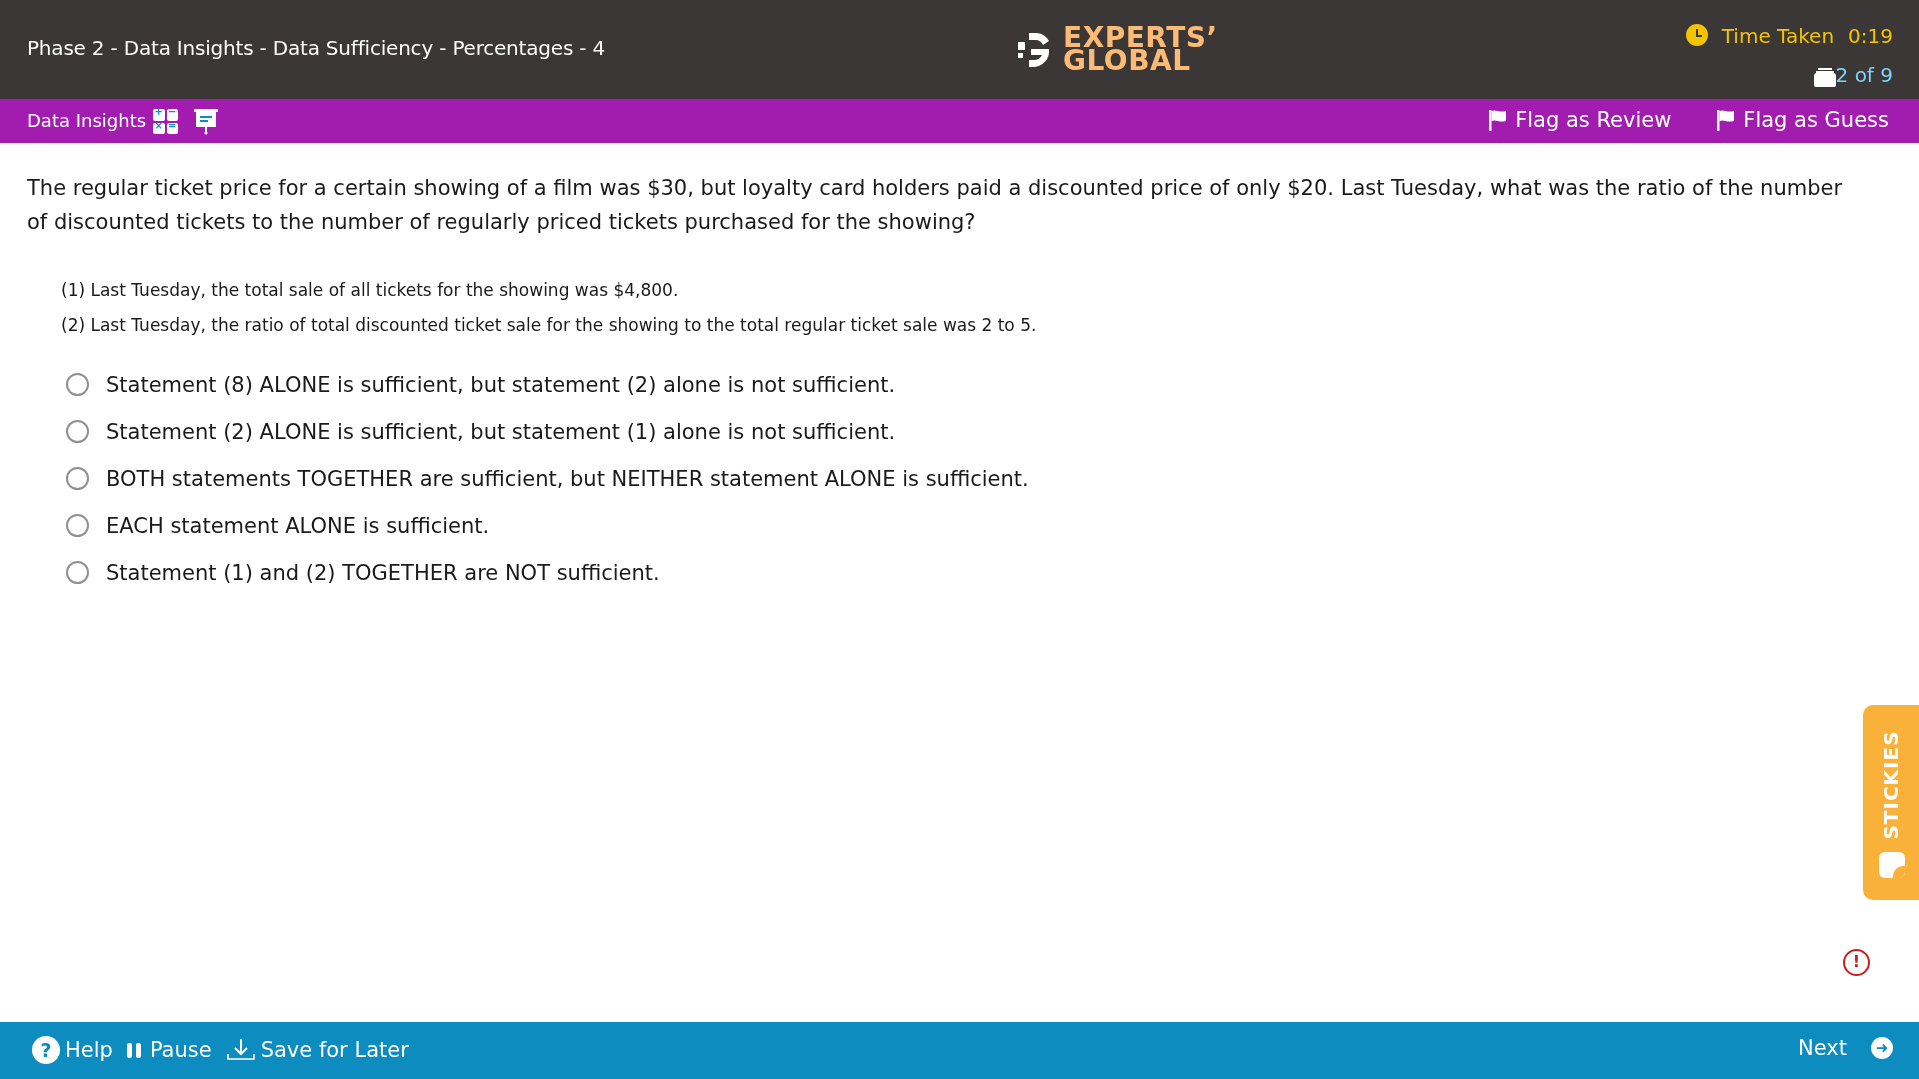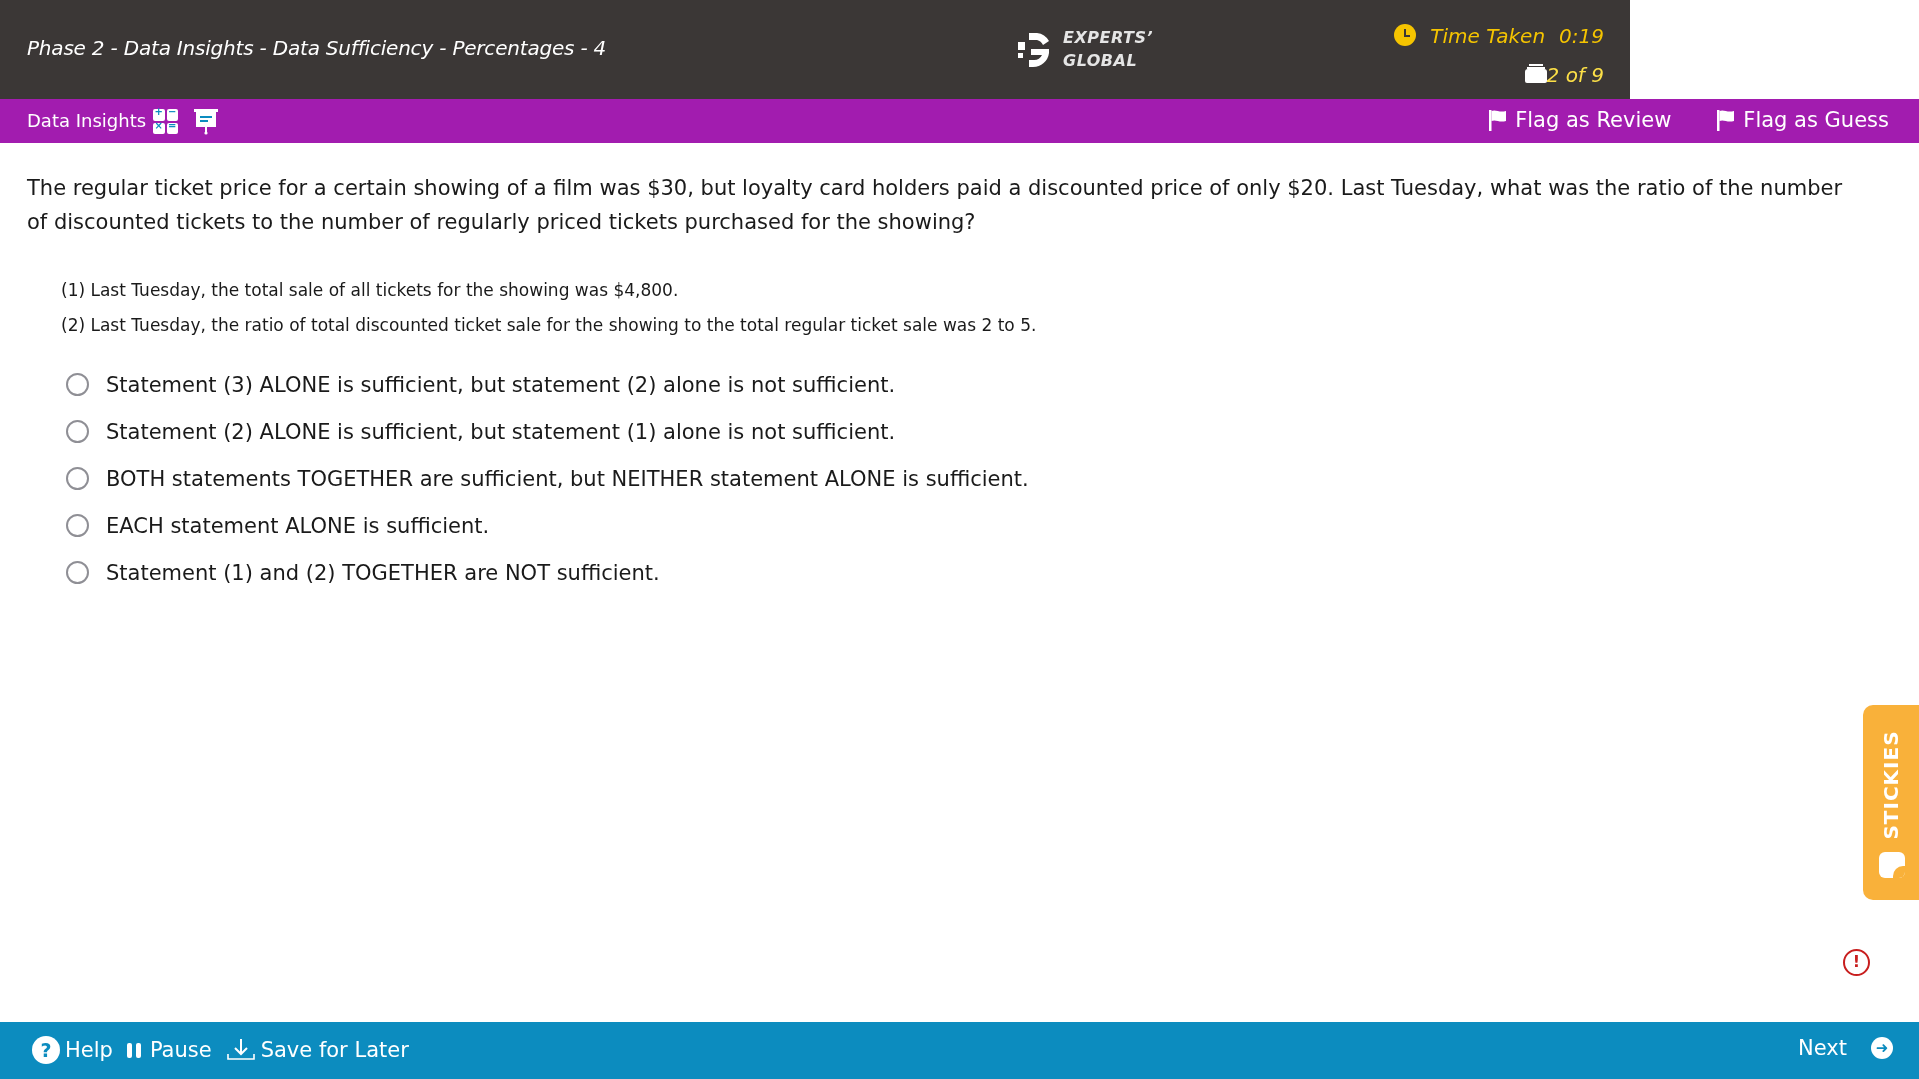--- a/index.html
+++ b/index.html
@@ -1,28 +1,28 @@
 <!DOCTYPE html>
 <html><head>
 <meta charset="utf-8">
 <style>
   * { box-sizing: border-box; margin: 0; padding: 0; }
   html, body { width: 1919px; height: 1079px; overflow: hidden; background: #ffffff; }
   body { font-family: "DejaVu Sans", "Liberation Sans", sans-serif; color: #1a1a1a; position: relative; }
 
-  .topbar { position: absolute; left: 0; top: 0; width: 1630px; height: 99px; background: #3b3736; color: #ffffff; font-style: italic; }
+  .topbar { position: absolute; left: 0; top: 0; width: 1919px; height: 99px; background: #3b3736; color: #ffffff; }
   .topbar .title { position: absolute; left: 27px; top: 36px; font-size: 20px; letter-spacing: -0.2px; }
   .logo { position: absolute; left: 1015px; top: 26px; display: flex; align-items: center; gap: 10px; }
   .logo svg { display: block; }
-  .logo .words { font-family: "DejaVu Sans", sans-serif; font-weight: bold; font-size: 16px; line-height: 23px; letter-spacing: 0.5px; color: #e5e5e5; }
+  .logo .words { font-family: "DejaVu Sans", sans-serif; font-weight: bold; font-size: 28px; line-height: 23px; letter-spacing: 0.5px; color: #fdba74; }
   .timer { position: absolute; right: 26px; top: 24px; display: flex; align-items: flex-start; gap: 14px; color: #f5c400; font-size: 20px; }
   .timer .clock { width: 22px; height: 22px; border-radius: 50%; background: #f5c400; position: relative; }
   .timer .clock::before { content: ""; position: absolute; left: 10px; top: 5px; width: 2px; height: 7px; background: #3b3736; }
   .timer .clock::after { content: ""; position: absolute; left: 10px; top: 11px; width: 6px; height: 2px; background: #3b3736; }
-  .counter { position: absolute; right: 26px; top: 63px; display: flex; align-items: flex-start; gap: 0; font-size: 20px; color: #fde047; }
+  .counter { position: absolute; right: 26px; top: 63px; display: flex; align-items: flex-end; gap: 0; font-size: 20px; color: #7dd3fc; }
   .counter .stack { width: 22px; height: 20px; position: relative; }
   .counter .stack i { position: absolute; left: 0; right: 0; bottom: 0; height: 14px; background: #fff; border-radius: 3px 3px 2px 2px; }
   .counter .stack b { position: absolute; left: 4px; right: 4px; top: 1px; height: 2px; background: #fff; }
   .counter .stack u { position: absolute; left: 2px; right: 2px; top: 4px; height: 2px; background: #fff; }
 
   .subbar { position: absolute; left: 0; top: 99px; width: 1919px; height: 44px; background: #a21caf; color: #fff; }
   .subbar .section { position: absolute; left: 27px; top: 11px; font-size: 18px; }
   .icon-calc { position: absolute; left: 153px; top: 10px; width: 25px; height: 25px; display: grid; grid-template-columns: 1fr 1fr; grid-template-rows: 1fr 1fr; gap: 2px; }
   .icon-calc span { background: #fff; border-radius: 2px; position: relative; }
   .icon-calc span::after { position: absolute; left: 0; right: 0; top: -3px; text-align: center; font-size: 10px; font-weight: bold; color: #0c8cbf; }
@@ -127,21 +127,21 @@
 <div class="question">The regular ticket price for a certain showing of a film was $30, but loyalty card holders paid a discounted price of only $20. Last Tuesday, what was the ratio of the number of discounted tickets to the number of regularly priced tickets purchased for the showing?</div>
 
 <div class="statements">
   <div>(1) Last Tuesday, the total sale of all tickets for the showing was $4,800.</div>
   <div>(2) Last Tuesday, the ratio of total discounted ticket sale for the showing to the total regular ticket sale was 2 to 5.</div>
 </div>
 
 <div class="choices">
   <div class="choice">
     <span class="radio"></span>
-    <span class="label">Statement (3) ALONE is sufficient, but statement (2) alone is not sufficient.</span>
+    <span class="label">Statement (8) ALONE is sufficient, but statement (2) alone is not sufficient.</span>
   </div>
   <div class="choice">
     <span class="radio"></span>
     <span class="label">Statement (2) ALONE is sufficient, but statement (1) alone is not sufficient.</span>
   </div>
   <div class="choice">
     <span class="radio"></span>
     <span class="label">BOTH statements TOGETHER are sufficient, but NEITHER statement ALONE is sufficient.</span>
   </div>
   <div class="choice">

